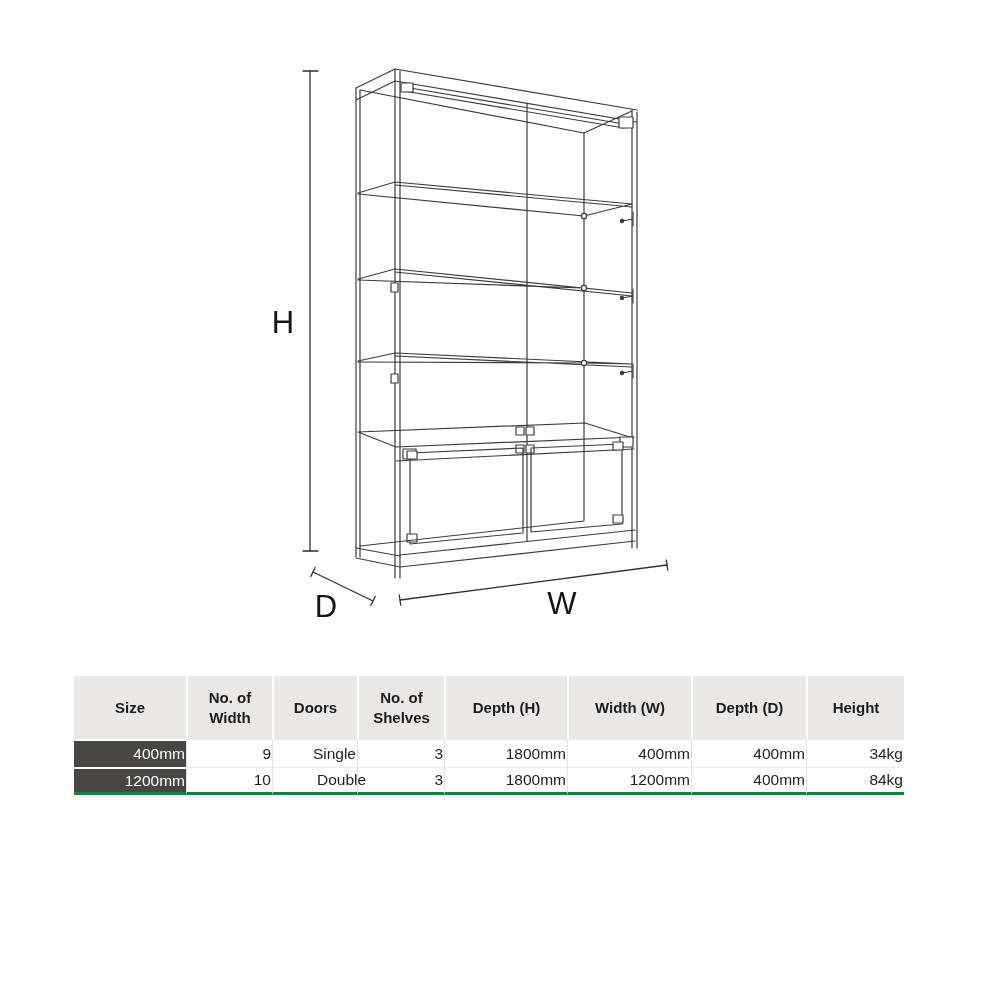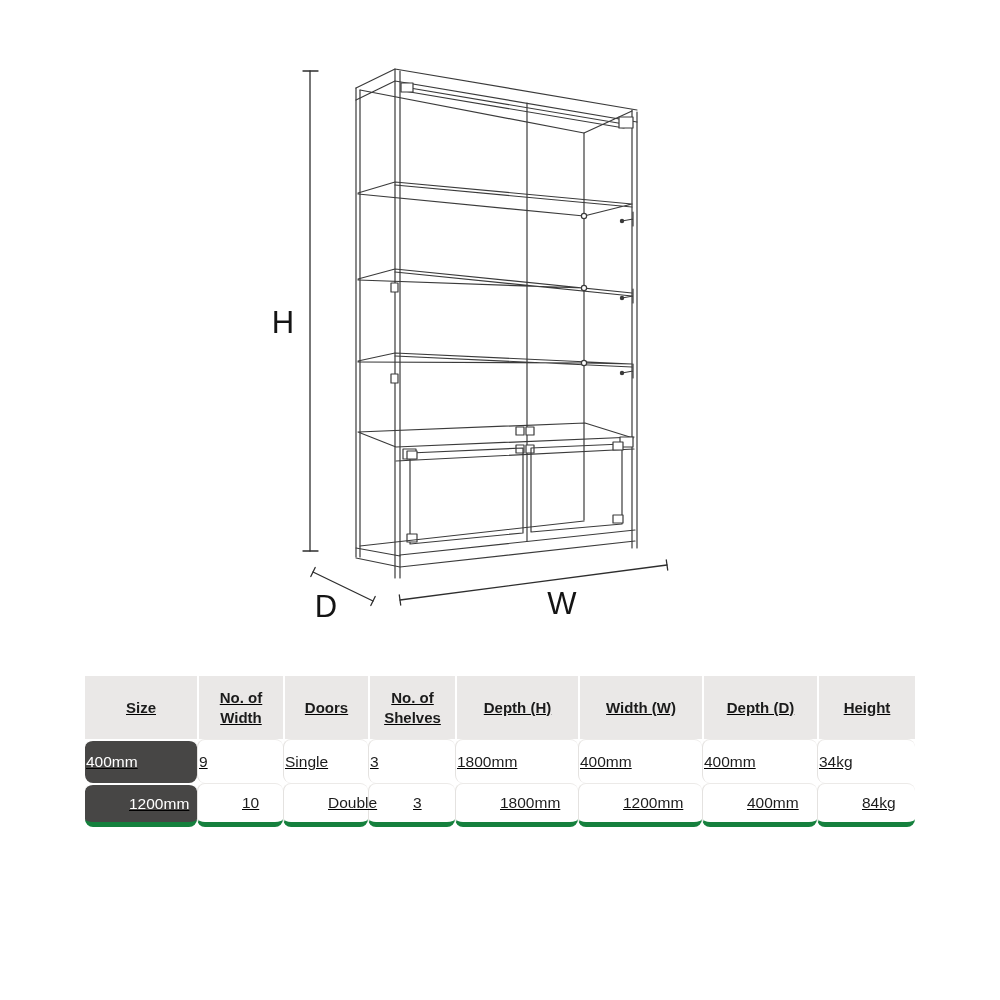--- a/index.html
+++ b/index.html
@@ -3,34 +3,34 @@
 <meta charset="utf-8">
 <style>
   html,body{margin:0;padding:0;background:#ffffff;}
   .canvas{
     position:relative;width:1000px;height:1000px;background:#ffffff;
     font-family:"Liberation Sans", sans-serif;overflow:hidden;
   }
   .diagram{position:absolute;left:0;top:0;}
   .dim-label{font-family:"Liberation Sans", sans-serif;font-size:31px;font-weight:500;fill:#141414;}
   .spec-table{
-    position:absolute;left:85px;top:676px;width:830px;
-    border-collapse:separate;border-spacing:0;table-layout:fixed;text-decoration:underline;
+    position:absolute;left:74px;top:676px;width:830px;
+    border-collapse:separate;border-spacing:0;table-layout:fixed;
   }
   .spec-table th{
     height:63px;background:#EAE8E7;color:#1b1b1b;font-size:15px;font-weight:bold;
     text-align:center;vertical-align:middle;line-height:1.3;padding:0 6px;box-sizing:border-box;
   }
   .spec-table th + th{border-left:2px solid #ffffff;}
   .spec-table td{
-    height:44px;background:#ffffff;color:#1d1d1d;font-size:15.5px;
-    text-align:left;vertical-align:middle;border-top:2px solid #ffffff;box-sizing:border-box;border-radius:8px;
+    height:28px;background:#ffffff;color:#1d1d1d;font-size:15.5px;
+    text-align:right;vertical-align:middle;border-top:2px solid #ffffff;box-sizing:border-box;
   }
   .spec-table td + td{border-left:1px solid #e4e2e0;border-top:1px solid #eceae8;}
-  .spec-table tr:last-child td{border-bottom:5px solid #15803d;padding-left:44px;}
+  .spec-table tr:last-child td{border-bottom:3px solid #15803d;padding-left:44px;}
   .spec-table td.size-cell{
     background:#474645;color:#ffffff;font-size:15.5px;border-top:2px solid #ffffff;
   }
 </style>
 </head>
 <body>
 
 <div class="canvas">
 
   <svg class="diagram" viewBox="0 0 1000 660" width="1000" height="660">

